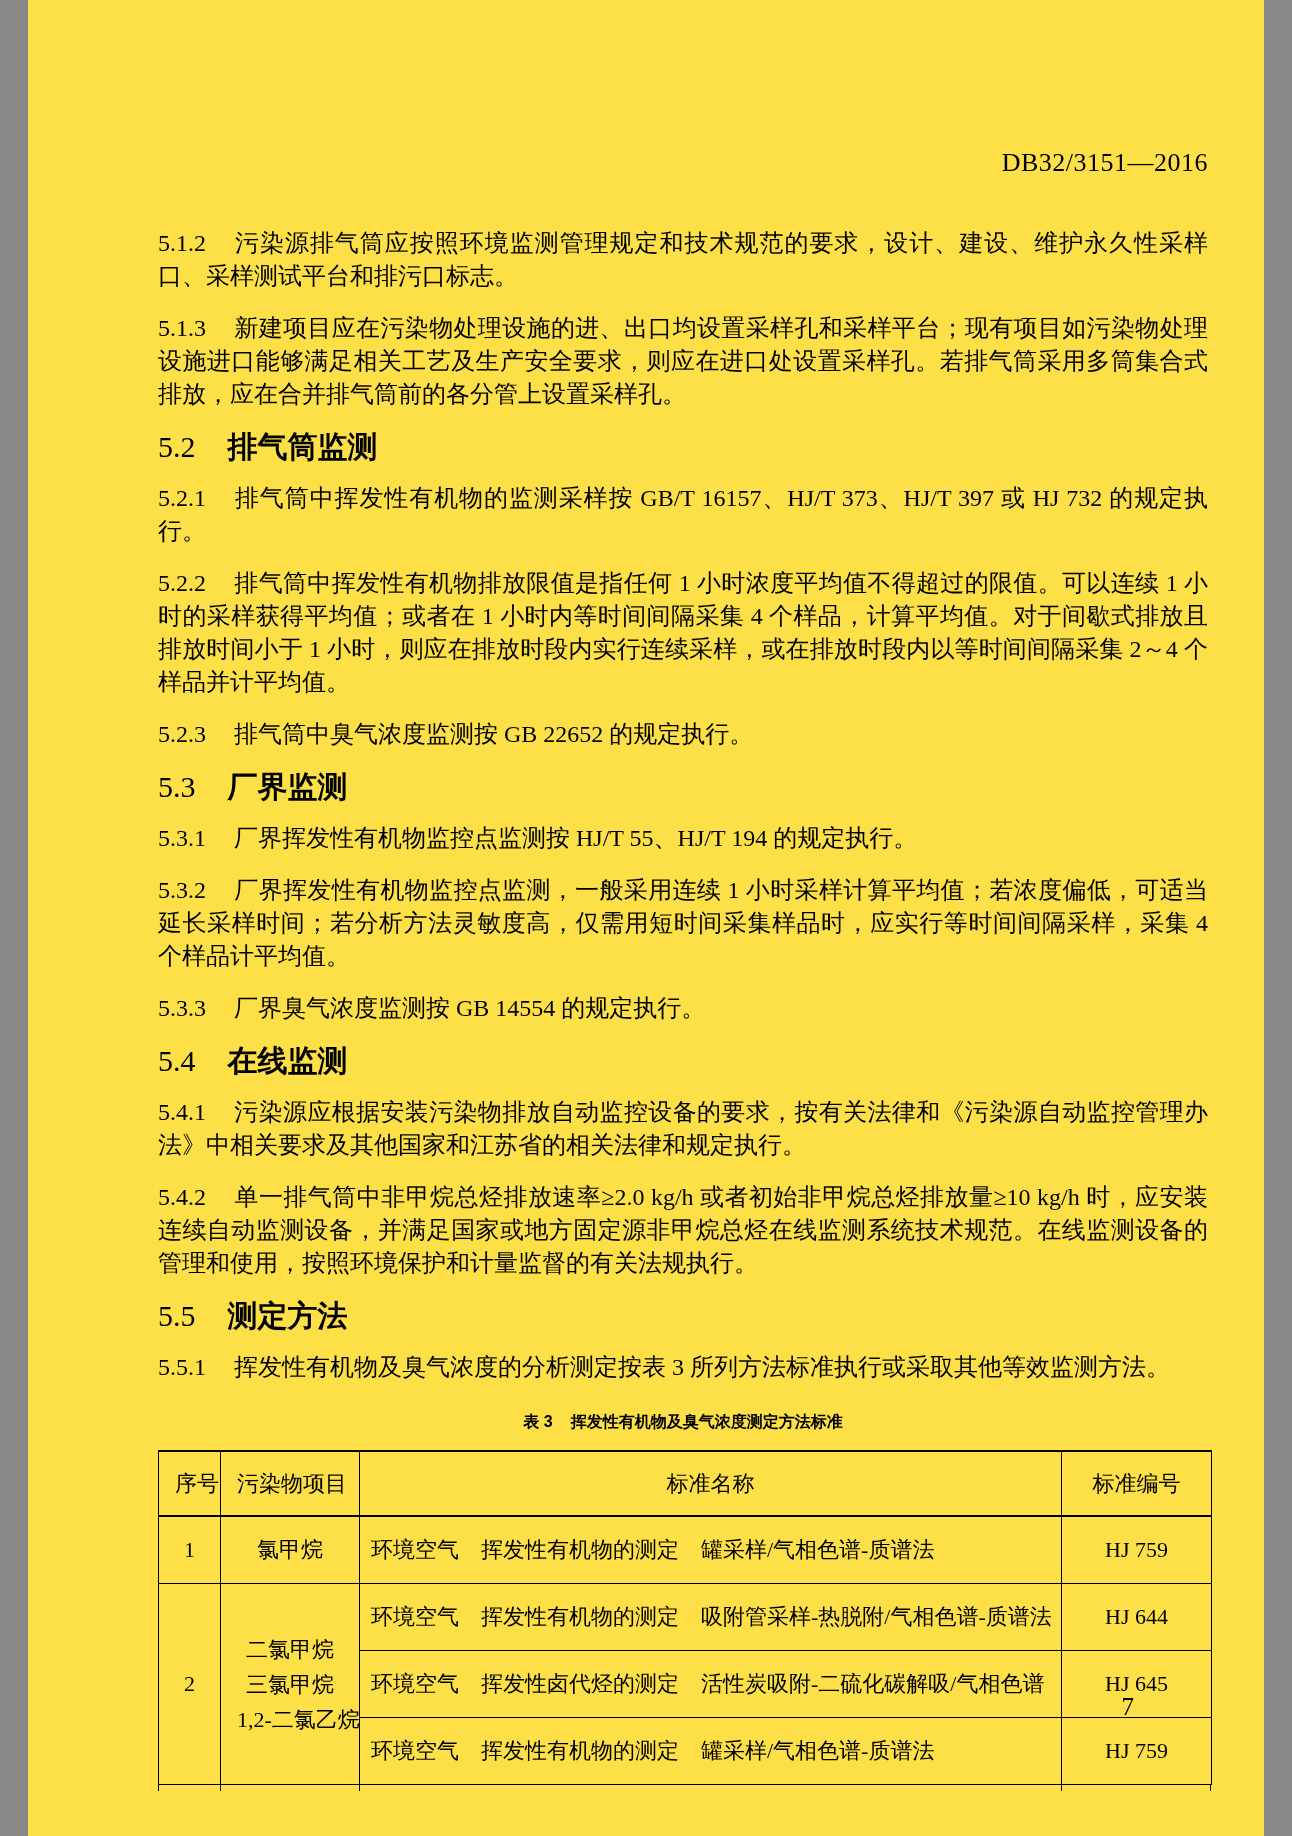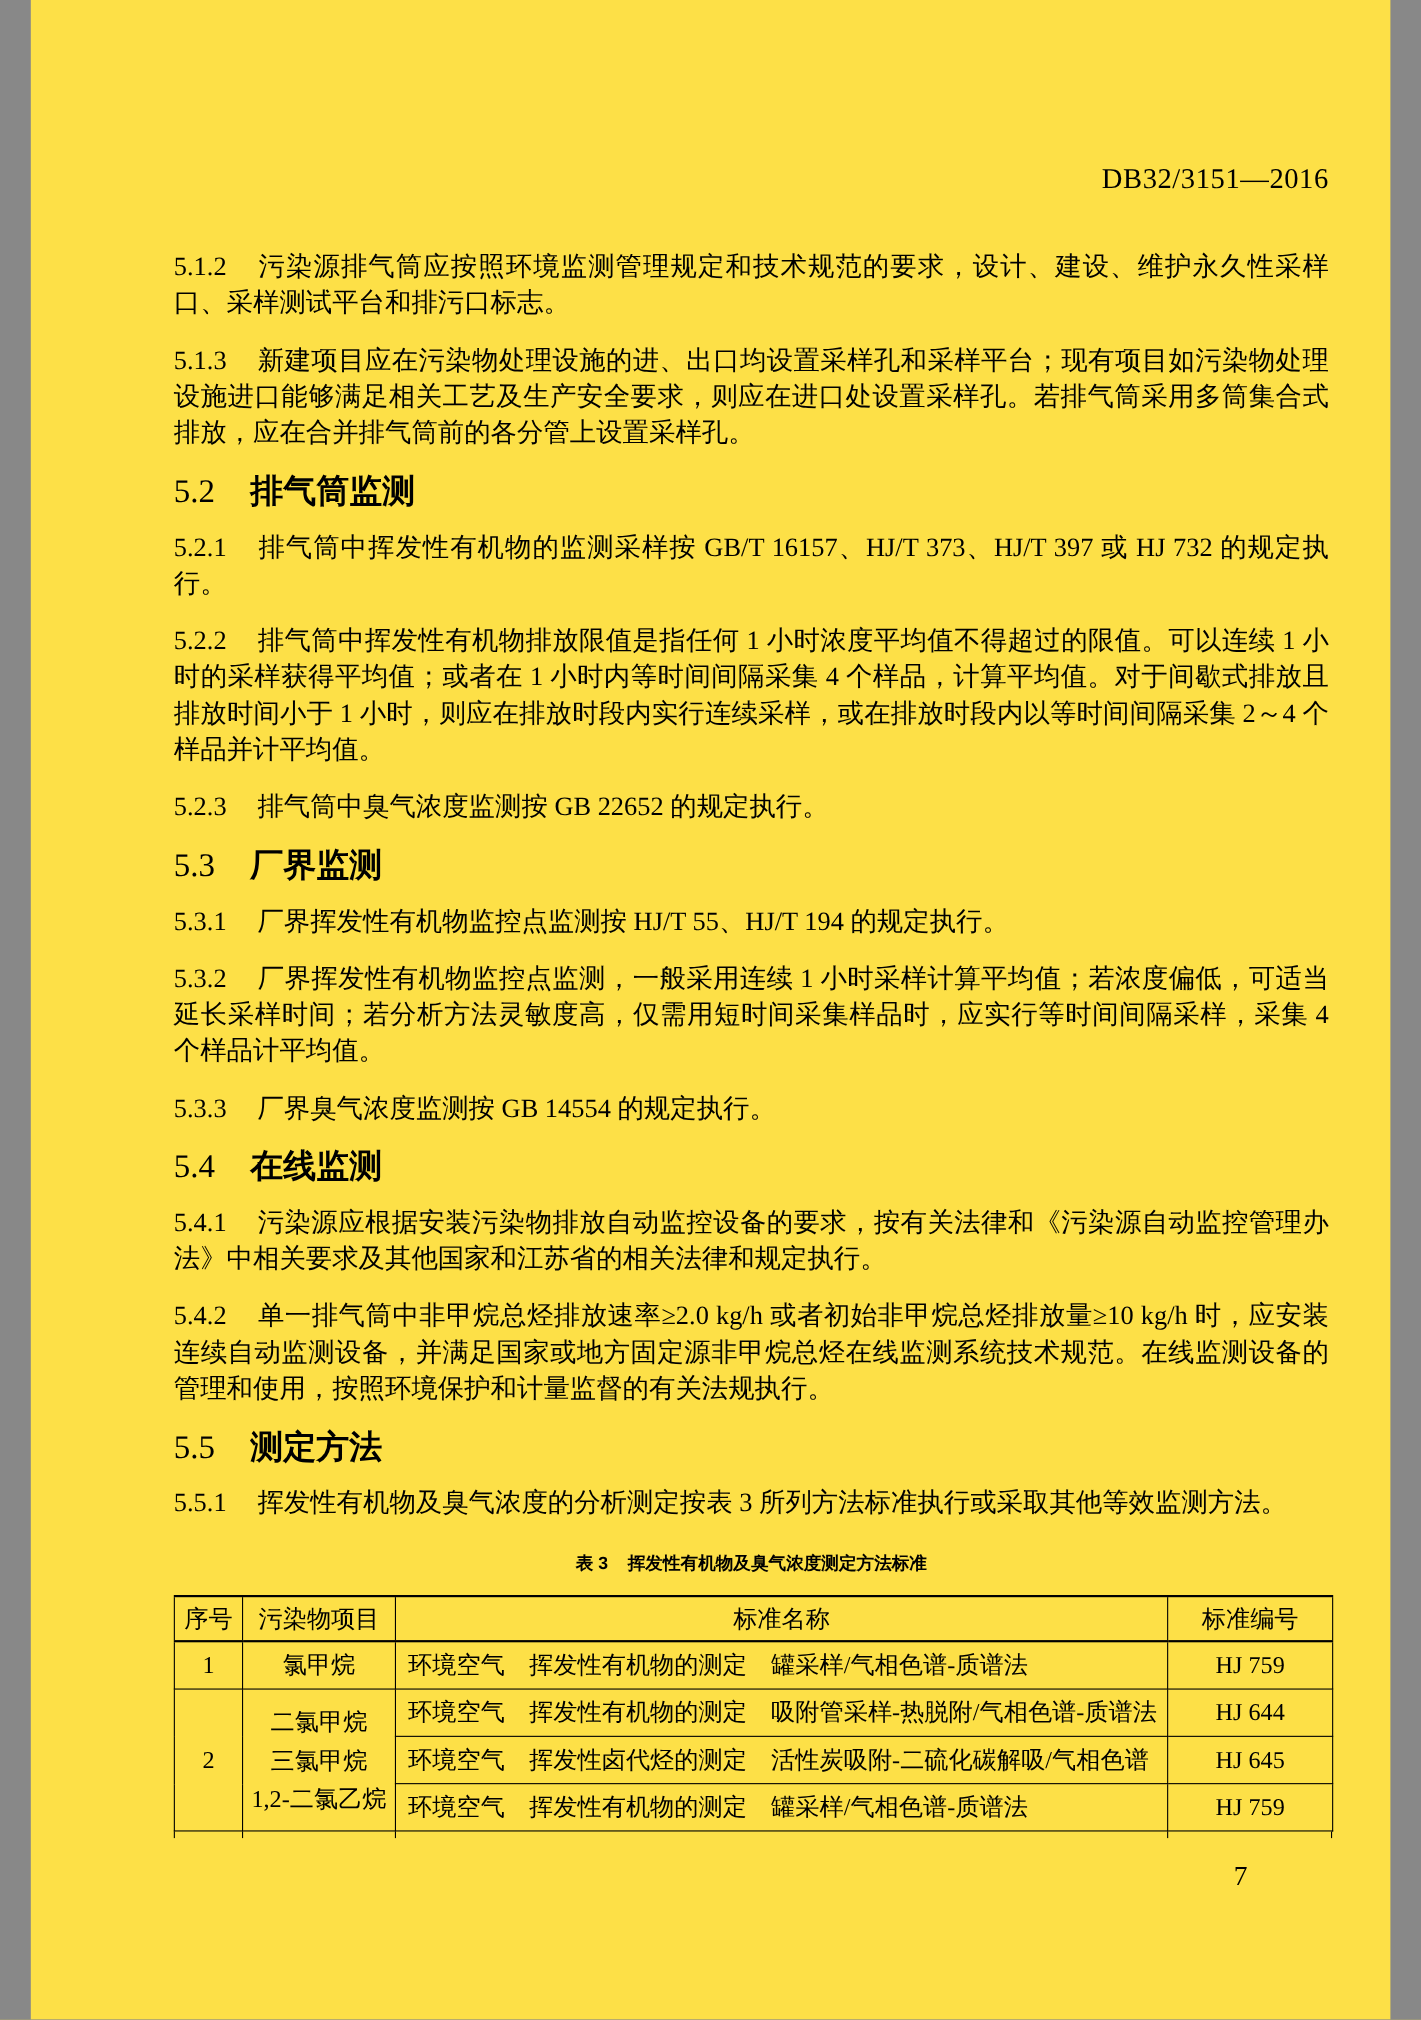--- a/index.html
+++ b/index.html
@@ -50,21 +50,21 @@
   .table-title .tt-prefix{margin-right:18px;}
   table.methods{
     border-collapse:collapse;
     table-layout:fixed;
     width:1053px;
     font-size:22px;
     margin:0;
   }
   table.methods th, table.methods td{
     border:1px solid #000;
-    padding:4px;
+    padding:16px;
     font-weight:normal;
     overflow:hidden;
     white-space:nowrap;
   }
   table.methods{border-top:2px solid #000;}
   table.methods th{
     height:31px;
     border-bottom:2px solid #000;
     text-align:center;
   }

